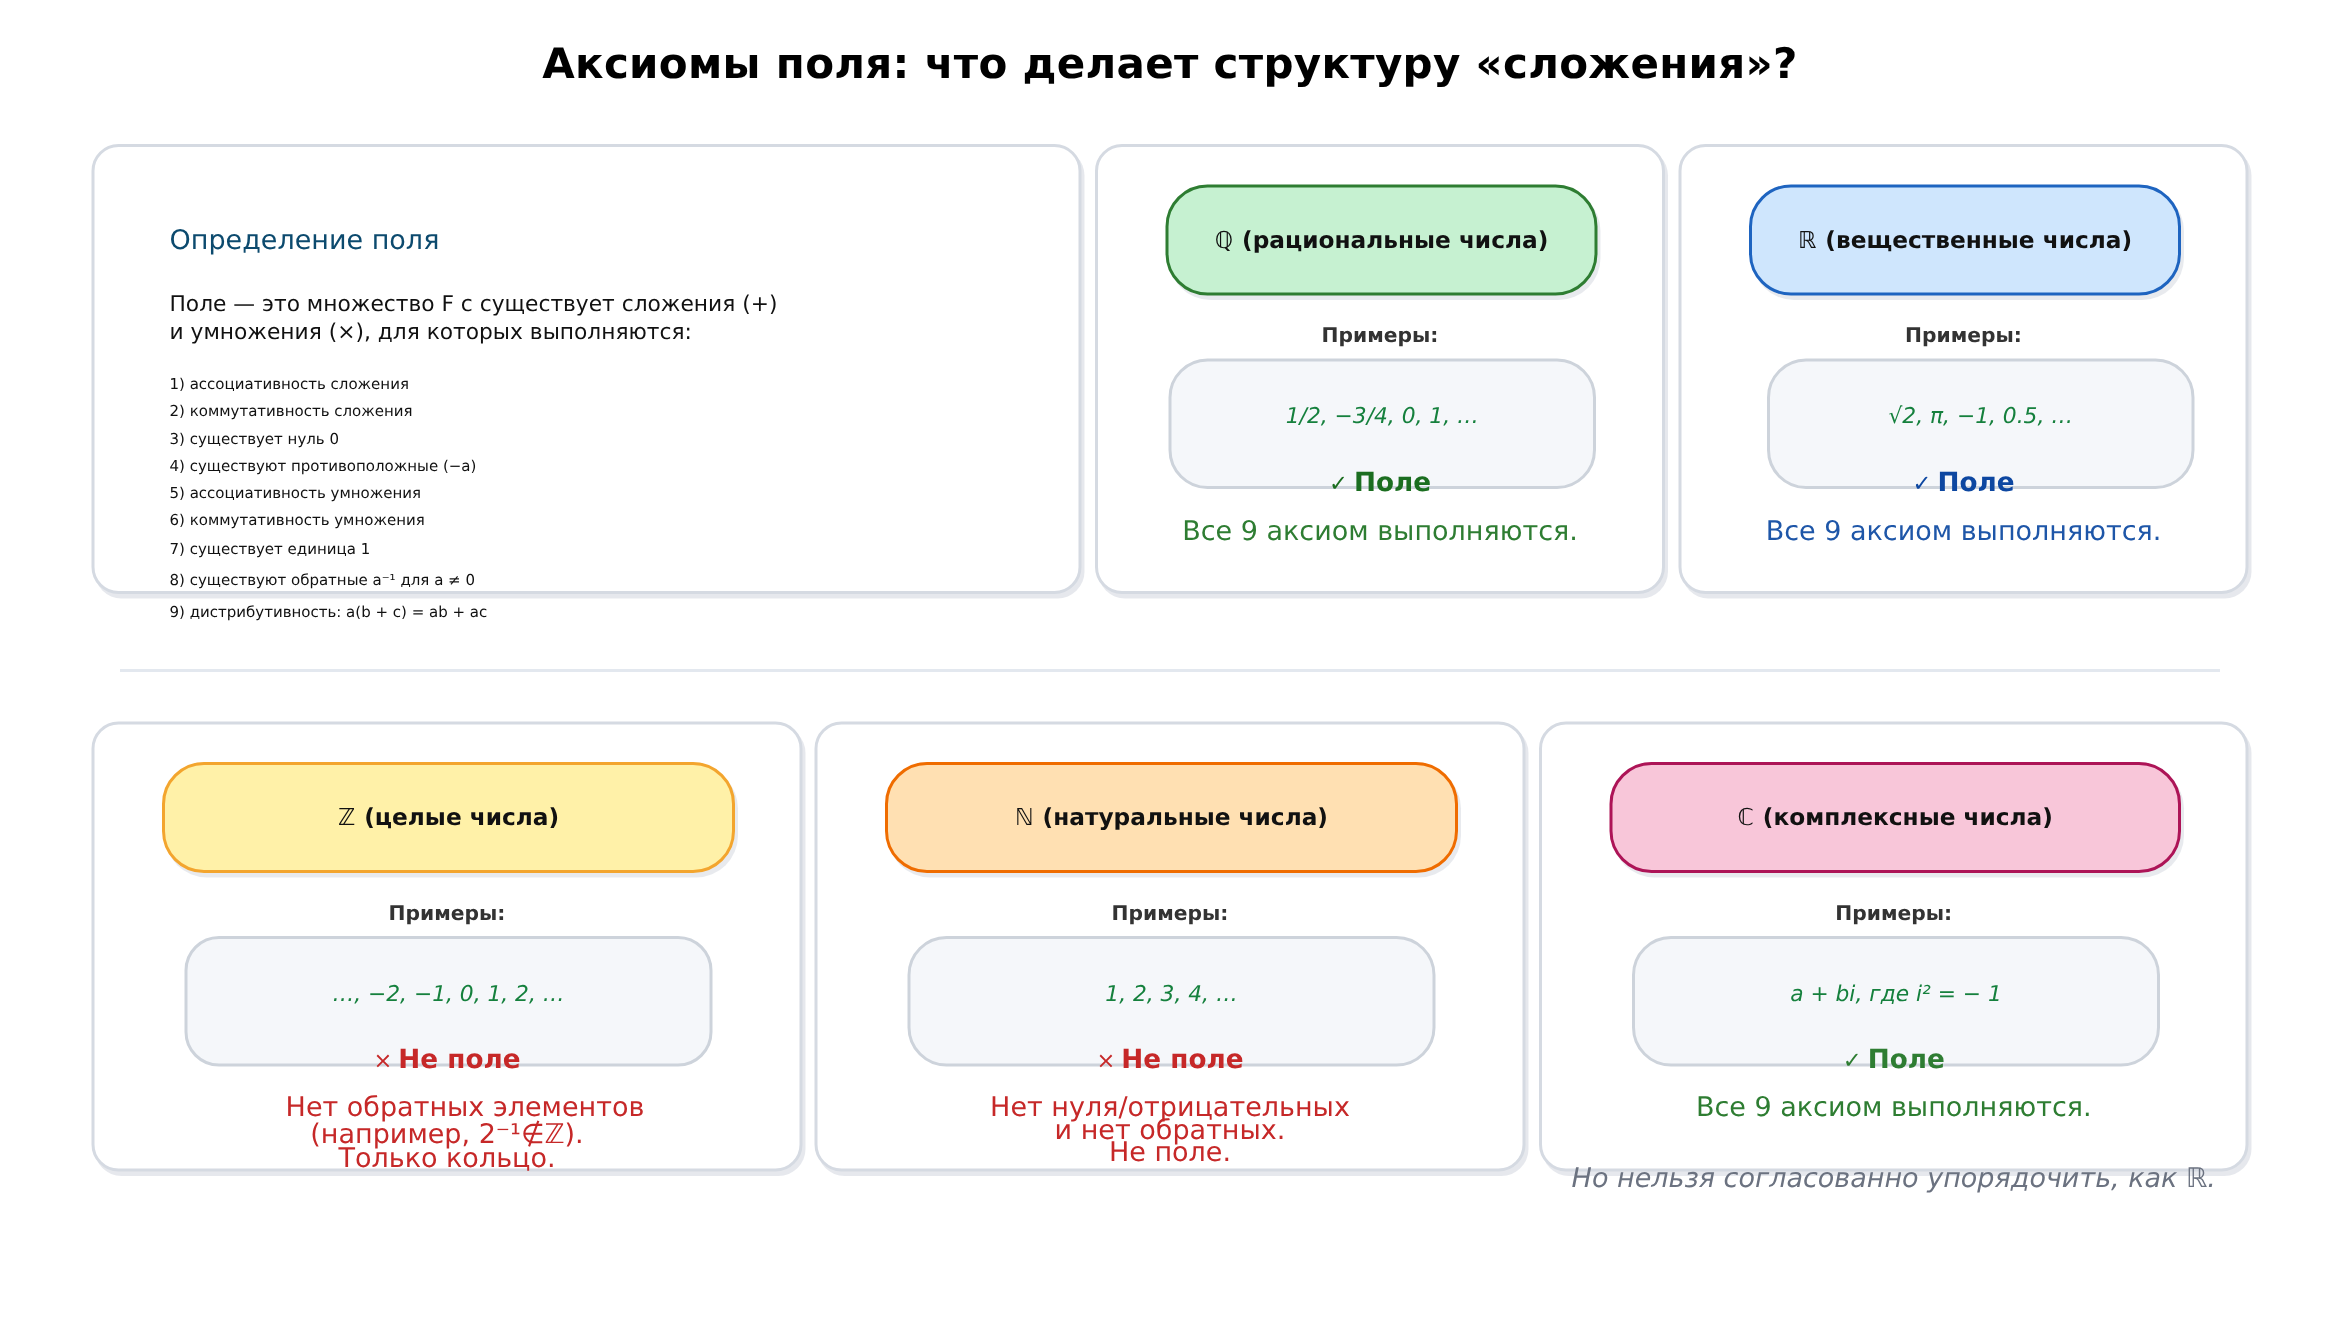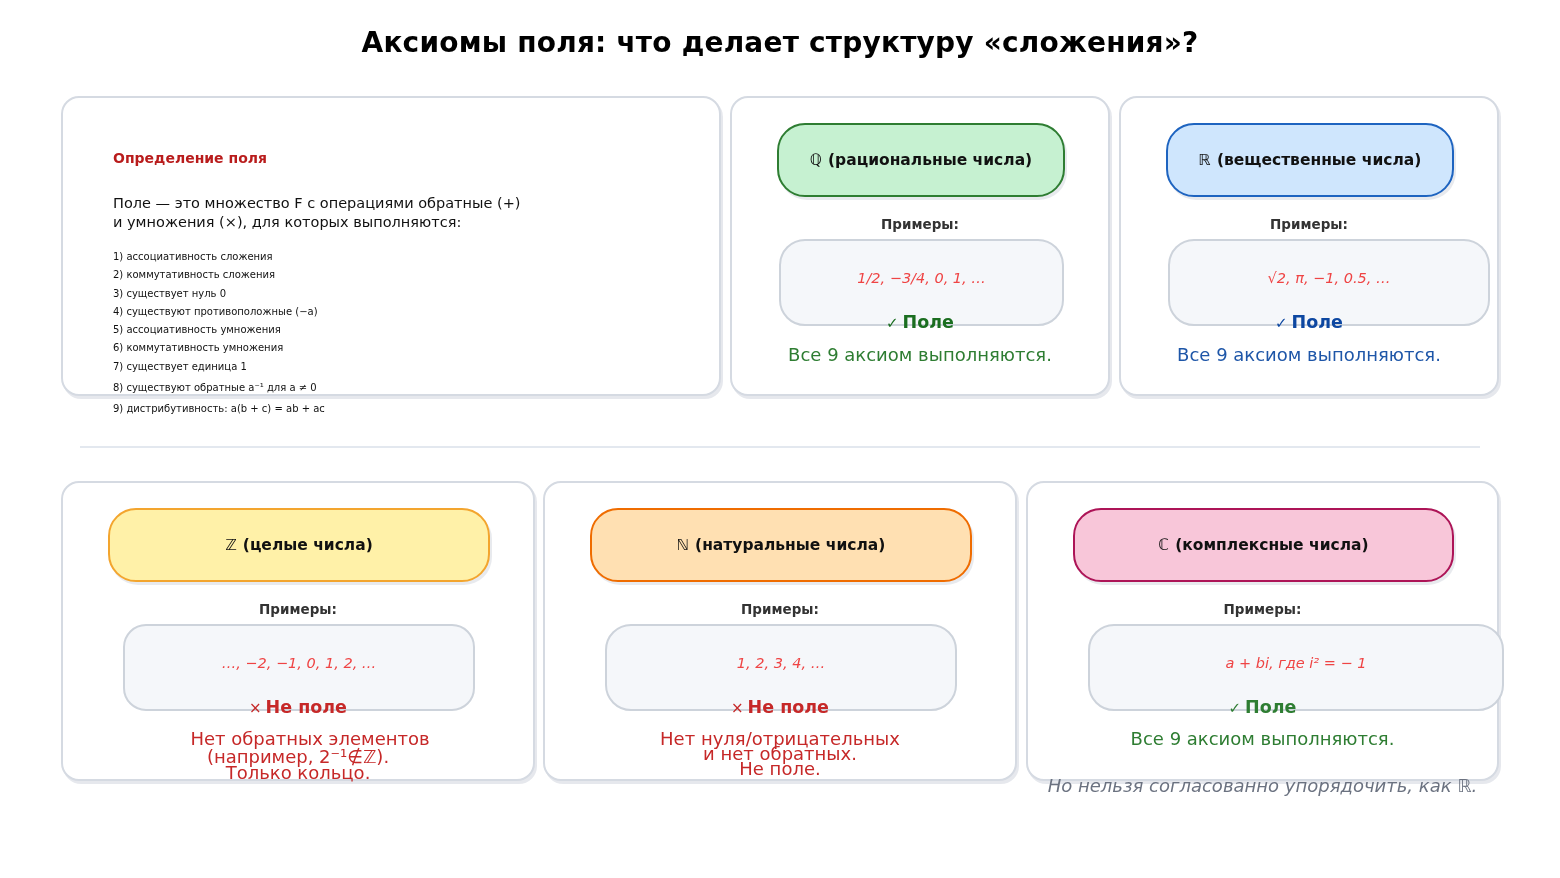--- a/index.html
+++ b/index.html
@@ -11,55 +11,55 @@
       font-size: 28px; font-weight: bold; color: #000; letter-spacing: 0.2px;
     }
 
     .panel {
       position: absolute; background: #fff;
       border: 2px solid #d5dae2; border-radius: 18px;
       box-shadow: 2px 3px 0 rgba(200,205,215,0.45);
     }
 
     
-    .def-title { position: absolute; left: 50px; top: 52px; font-size: 14px; font-weight: bold; color: #b91c1c; }
+    .def-title { position: absolute; left: 50px; top: 52px; font-size: 18px; font-weight: normal; color: #0c4a6e; }
     .def-intro { position: absolute; left: 50px; top: 96px; font-size: 14.5px; line-height: 19px; color: #111; white-space: pre; }
     .def-list { position: absolute; left: 50px; top: 150px; font-size: 10px; color: #111; }
     .def-list div { height: 18.3px; line-height: 18px; white-space: pre; }
 
     
     .pill {
       position: absolute; border-radius: 28px; border-width: 2px; border-style: solid;
       display: flex; align-items: center; justify-content: center;
       font-size: 15.5px; font-weight: bold; color: #111;
       box-shadow: 2px 3px 0 rgba(190,195,205,0.35);
     }
     .pill .sym { font-weight: normal; margin-right: 6px; }
     .ex-label { position: absolute; width: 100%; text-align: center; font-size: 13.5px; font-weight: bold; color: #333; }
     .ex-box {
       position: absolute; background: #f5f7fa; border: 2px solid #cdd3db; border-radius: 26px;
       display: flex; align-items: center; justify-content: center;
-      font-size: 14.5px; font-style: italic; color: #ef4444;
+      font-size: 14.5px; font-style: italic; color: #15803d;
     }
     .ex-box .ex-text { margin-top: -10px; }
     .verdict { position: absolute; width: 100%; text-align: center; font-size: 17.5px; font-weight: bold; }
     .verdict .mark { font-weight: normal; font-size: 15px; margin-right: 4px; }
     .note { position: absolute; width: 100%; text-align: center; font-size: 18px; line-height: 16px; }
     .note.italic { font-style: italic; margin-top: 25px; }
 
     .divider { position: absolute; left: 80px; top: 446px; width: 1400px; height: 2px; background: #e3e8ef; }
   </style>
 </head>
 <body>
 
 <div class="title">Аксиомы поля: что делает структуру «сложения»?</div>
 
 <div class="panel" style="left:61px; top:96px; width:660px; height:300px; overflow:visible;">
   <div class="def-title">Определение поля</div>
-  <div class="def-intro">Поле — это множество F с операциями обратные (+)
+  <div class="def-intro">Поле — это множество F с существует сложения (+)
 и умножения (×), для которых выполняются:</div>
   <div class="def-list">
     <div>1) ассоциативность сложения</div>
     <div>2) коммутативность сложения</div>
     <div>3) существует нуль 0</div>
     <div>4) существуют противоположные (−a)</div>
     <div>5) ассоциативность умножения</div>
     <div>6) коммутативность умножения</div>
     <div>7) существует единица 1</div>
     <div style="margin-top:3px;">8) существуют обратные a⁻¹ для a ≠ 0</div>
@@ -81,21 +81,21 @@
   </div>
   <div class="note" style="top:249px; color:#2e7d32;">Все 9 аксиом выполняются.</div>
 </div>
 
 <div class="panel" style="left:1119px; top:96px; width:380px; height:300px;">
   <div class="pill" style="left:45px; top:25px; width:288px; height:74px; background:#cfe6fd; border-color:#1e64c0;">
     <span class="sym">ℝ</span>
     <span>(вещественные числа)</span>
   </div>
   <div class="ex-label" style="top:118px;">Примеры:</div>
-  <div class="ex-box" style="left:47px; top:141px; width:322px; height:87px;">
+  <div class="ex-box" style="left:57px; top:141px; width:285px; height:87px;">
     <span class="ex-text">√2, π, −1, 0.5, …</span>
   </div>
   <div class="verdict" style="top:214px; color:#0d47a1;">
     <span class="mark">✓</span><span>Поле</span>
   </div>
   <div class="note" style="top:249px; color:#1e56a8;">Все 9 аксиом выполняются.</div>
 </div>
 
 <div class="divider"></div>
 
@@ -132,21 +132,21 @@
   <div class="note" style="top:278px; color:#c62828;">Не поле.</div>
   <div class="note" style="top:263px; color:#c62828;">и нет обратных.</div>
 </div>
 
 <div class="panel" style="left:1026px; top:481px; width:473px; height:300px;">
   <div class="pill" style="left:45px; top:25px; width:381px; height:74px; background:#f8c6d9; border-color:#ad1457;">
     <span class="sym">ℂ</span>
     <span>(комплексные числа)</span>
   </div>
   <div class="ex-label" style="top:118px;">Примеры:</div>
-  <div class="ex-box" style="left:60px; top:141px; width:416px; height:87px;">
+  <div class="ex-box" style="left:60px; top:141px; width:352px; height:87px;">
     <span class="ex-text">a + bi, где i² = − 1</span>
   </div>
   <div class="verdict" style="top:214px; color:#2e7d32;">
     <span class="mark">✓</span><span>Поле</span>
   </div>
   <div class="note" style="top:248px; color:#2e7d32;">Все 9 аксиом выполняются.</div>
   <div class="note italic" style="top:270px; color:#6b7280;">Но нельзя согласованно упорядочить, как ℝ.</div>
 </div>
 
 </body></html>

